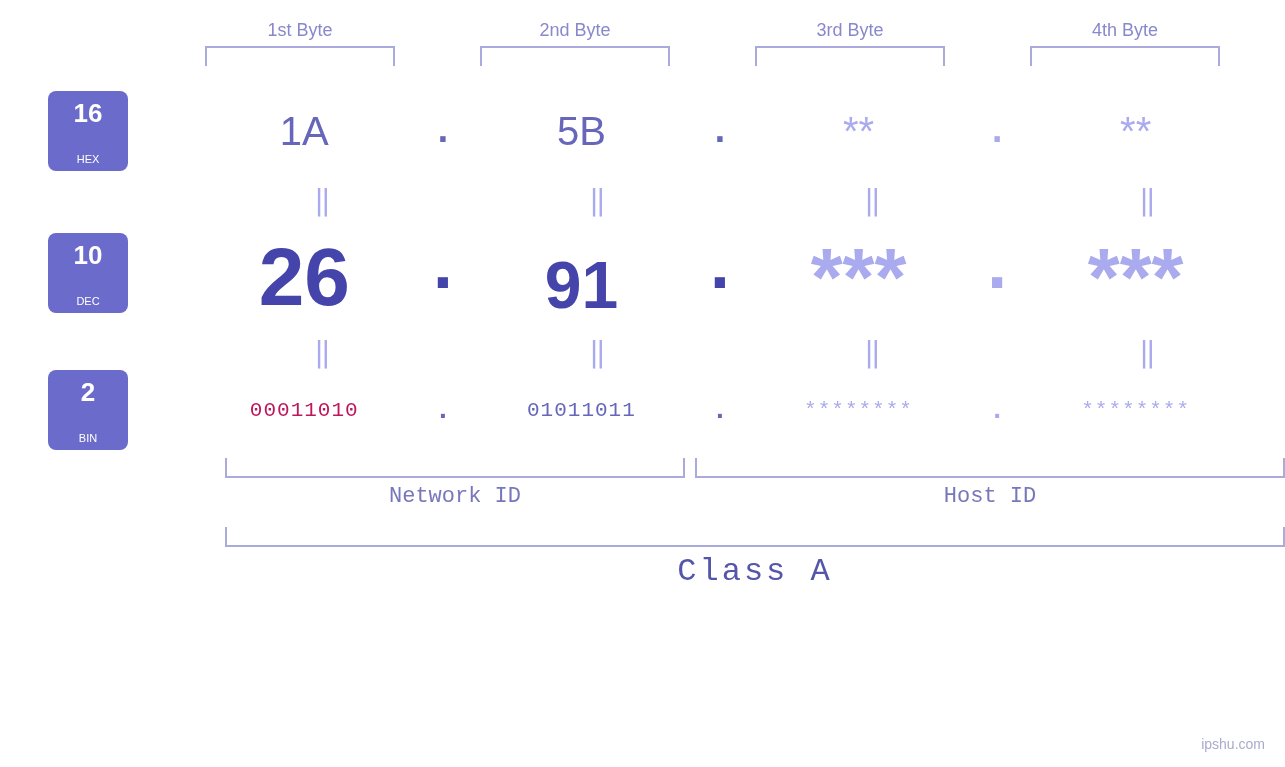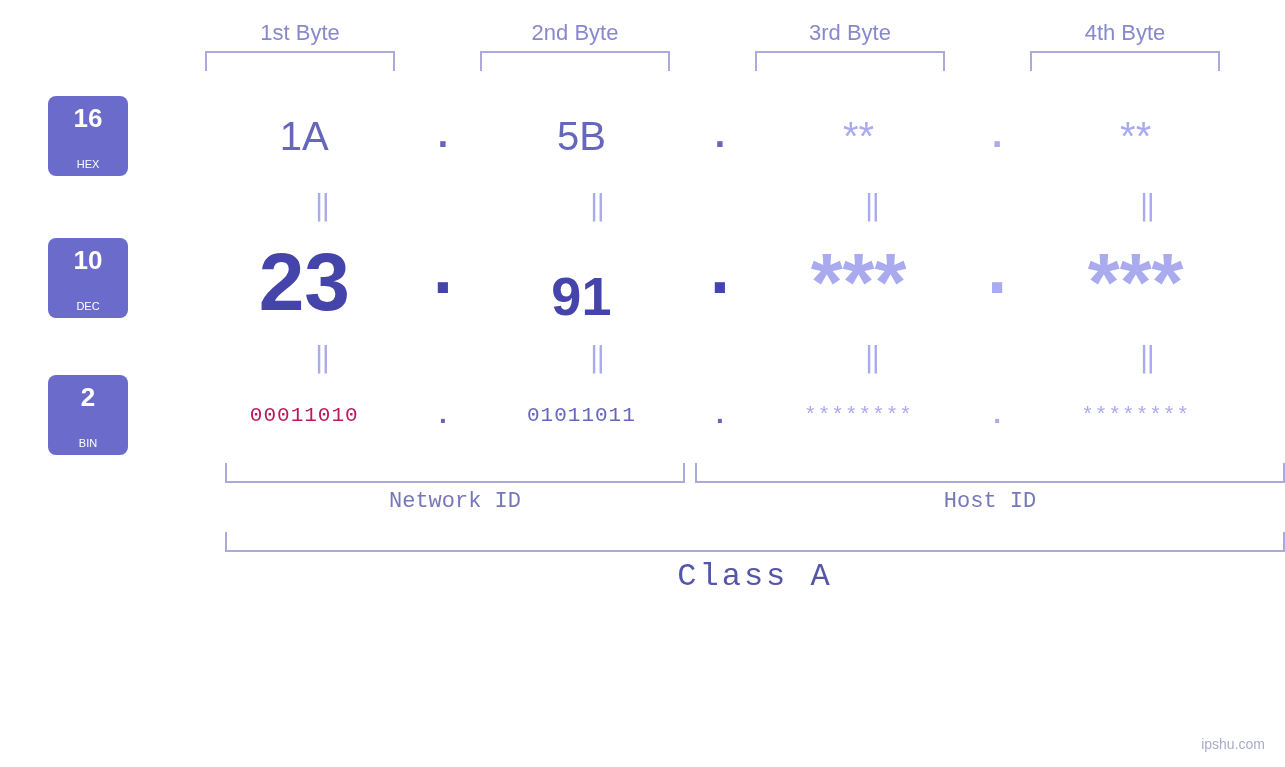--- a/index.html
+++ b/index.html
@@ -25,21 +25,21 @@
     .byte-headers {
       display: flex;
       width: 1100px;
       margin-left: 140px;
       margin-top: 20px;
       justify-content: space-around;
     }
 
     .byte-header {
       color: #8888cc;
-      font-size: 22px;
+      font-size: 18px;
       font-family: Arial, sans-serif;
       text-align: center;
       width: 220px;
     }
 
     
     .bracket-row-top {
       display: flex;
       width: 1100px;
       margin-left: 140px;
@@ -194,27 +194,27 @@
     <div class="equals-sign">‖</div>
   </div>
 
   <div class="data-row" style="height: 110px;">
     <div class="row-base-badge">
       <span class="num">10</span>
       <span class="base-text">DEC</span>
     </div>
     <div class="row-values" style="align-items:flex-end; padding-bottom:0;">
       <div class="rv-byte">
-        <span style="font-size:82px; color:#4444aa; font-family:Arial,sans-serif; font-weight:bold; line-height:1;">23</span>
+        <span style="font-size:82px; color:#4444aa; font-family:Arial,sans-serif; font-weight:bold; line-height:1;">26</span>
       </div>
       <div class="rv-dot" style="align-self:flex-end; padding-bottom:8px;">
         <span style="font-size:72px; color:#4444aa; font-weight:bold;">.</span>
       </div>
       <div class="rv-byte">
-        <span style="font-size:54px; color:#4444aa; font-family:Arial,sans-serif; font-weight:bold; line-height:1;">91</span>
+        <span style="font-size:66px; color:#4444aa; font-family:Arial,sans-serif; font-weight:bold; line-height:1;">91</span>
       </div>
       <div class="rv-dot" style="align-self:flex-end; padding-bottom:8px;">
         <span style="font-size:72px; color:#4444aa; font-weight:bold;">.</span>
       </div>
       <div class="rv-byte">
         <span style="font-size:82px; color:#aaaaee; font-family:Arial,sans-serif; font-weight:bold; line-height:1;">***</span>
       </div>
       <div class="rv-dot" style="align-self:flex-end; padding-bottom:8px;">
         <span style="font-size:72px; color:#aaaaee; font-weight:bold;">.</span>
       </div>

